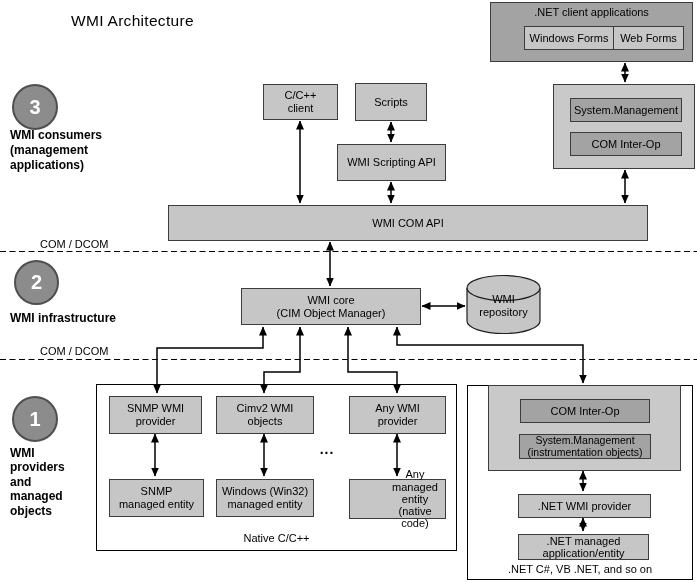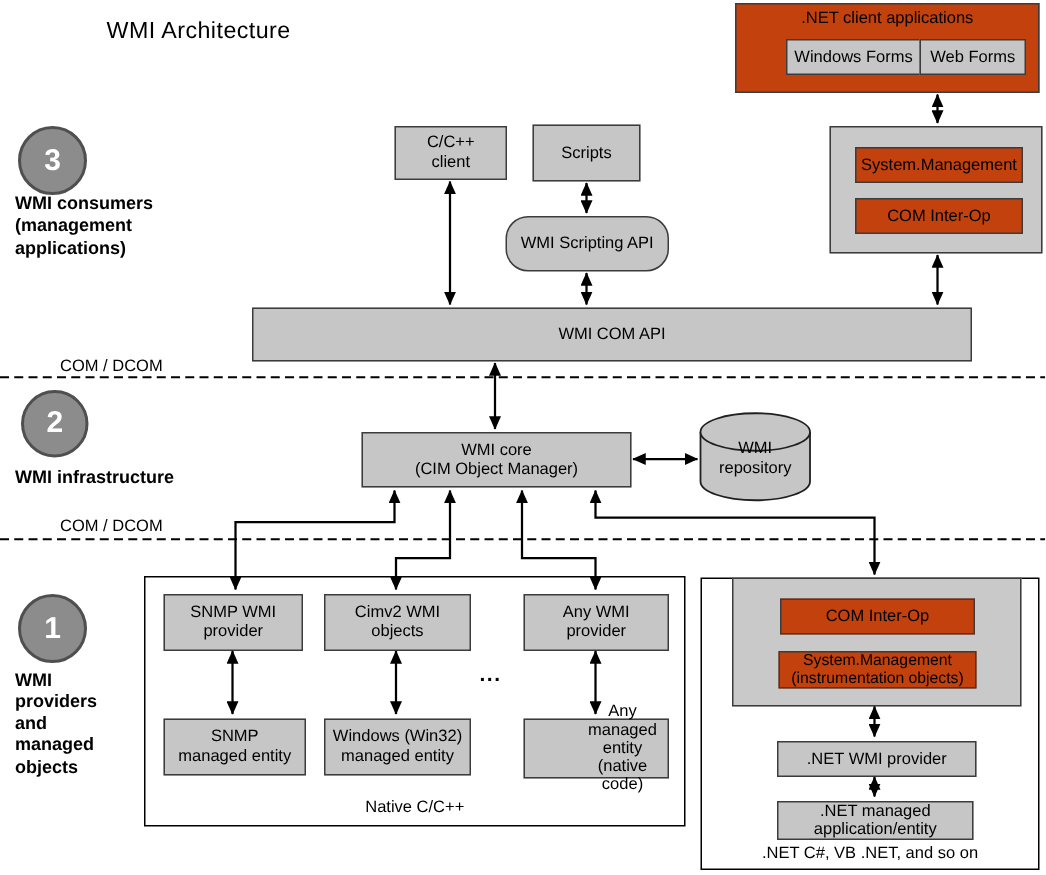--- a/index.html
+++ b/index.html
@@ -6,21 +6,21 @@
   #canvas{
     position:relative;width:697px;height:583px;background:#ffffff;overflow:hidden;
     font-family:"Liberation Sans","DejaVu Sans",sans-serif;color:#000;
   }
   .box{
     position:absolute;box-sizing:border-box;
     background:#c6c6c6;border:1px solid #3c3c3c;
     display:flex;align-items:center;justify-content:center;
     text-align:center;font-size:11px;line-height:1.18;white-space:pre-line;
   }
-  .box.dark{background:#c2410c;}
+  .box.dark{background:#a3a3a3;}
   .wrap{position:absolute;box-sizing:border-box;background:#ffffff;border:1px solid #000;}
   .panel{position:absolute;box-sizing:border-box;background:#c9c9c9;border:1px solid #3c3c3c;}
   .title{position:absolute;font-size:15.5px;letter-spacing:0.3px;}
   .circle{
     position:absolute;width:42px;height:42px;border-radius:50%;
     background:#8c8c8c;border:2px solid #4f4f4f;
     display:flex;align-items:center;justify-content:center;
     color:#fff;font-weight:bold;font-size:20px;
   }
   .layer-label{position:absolute;font-weight:bold;font-size:12px;line-height:1.25;white-space:pre-line;}
@@ -83,21 +83,21 @@
     </div>
   </div>
 
   <div class="box" style="left:263px;top:84px;width:75px;height:36px;">
     <span>C/C++
 client</span>
   </div>
   <div class="box" style="left:355px;top:83px;width:72px;height:38px;">
     <span>Scripts</span>
   </div>
-  <div class="box" style="left:337px;top:144px;width:109px;height:37px;border-radius:15px;">
+  <div class="box" style="left:337px;top:144px;width:109px;height:37px;">
     <span>WMI Scripting API</span>
   </div>
 
   <div class="box" style="left:168px;top:205px;width:480px;height:36px;">
     <span>WMI COM API</span>
   </div>
 
   <div class="box" style="left:241px;top:288px;width:180px;height:37px;align-items:center;">
     <span>WMI core
 (CIM Object Manager)</span>

